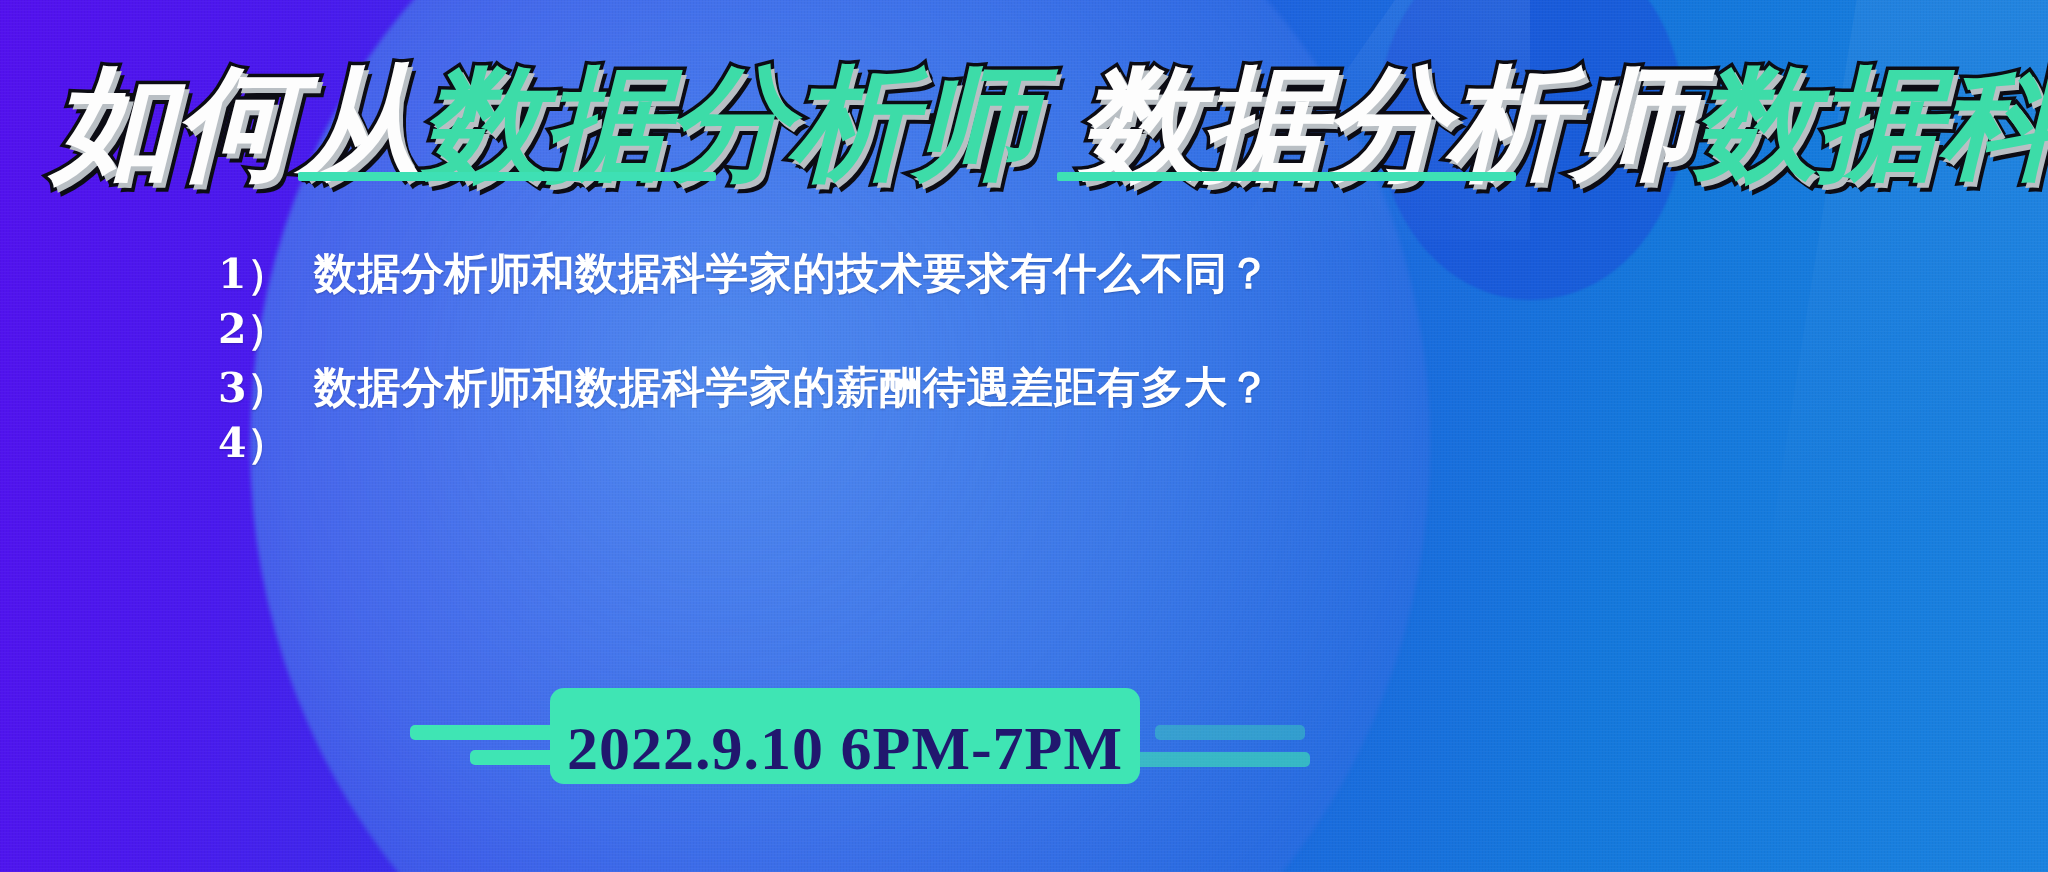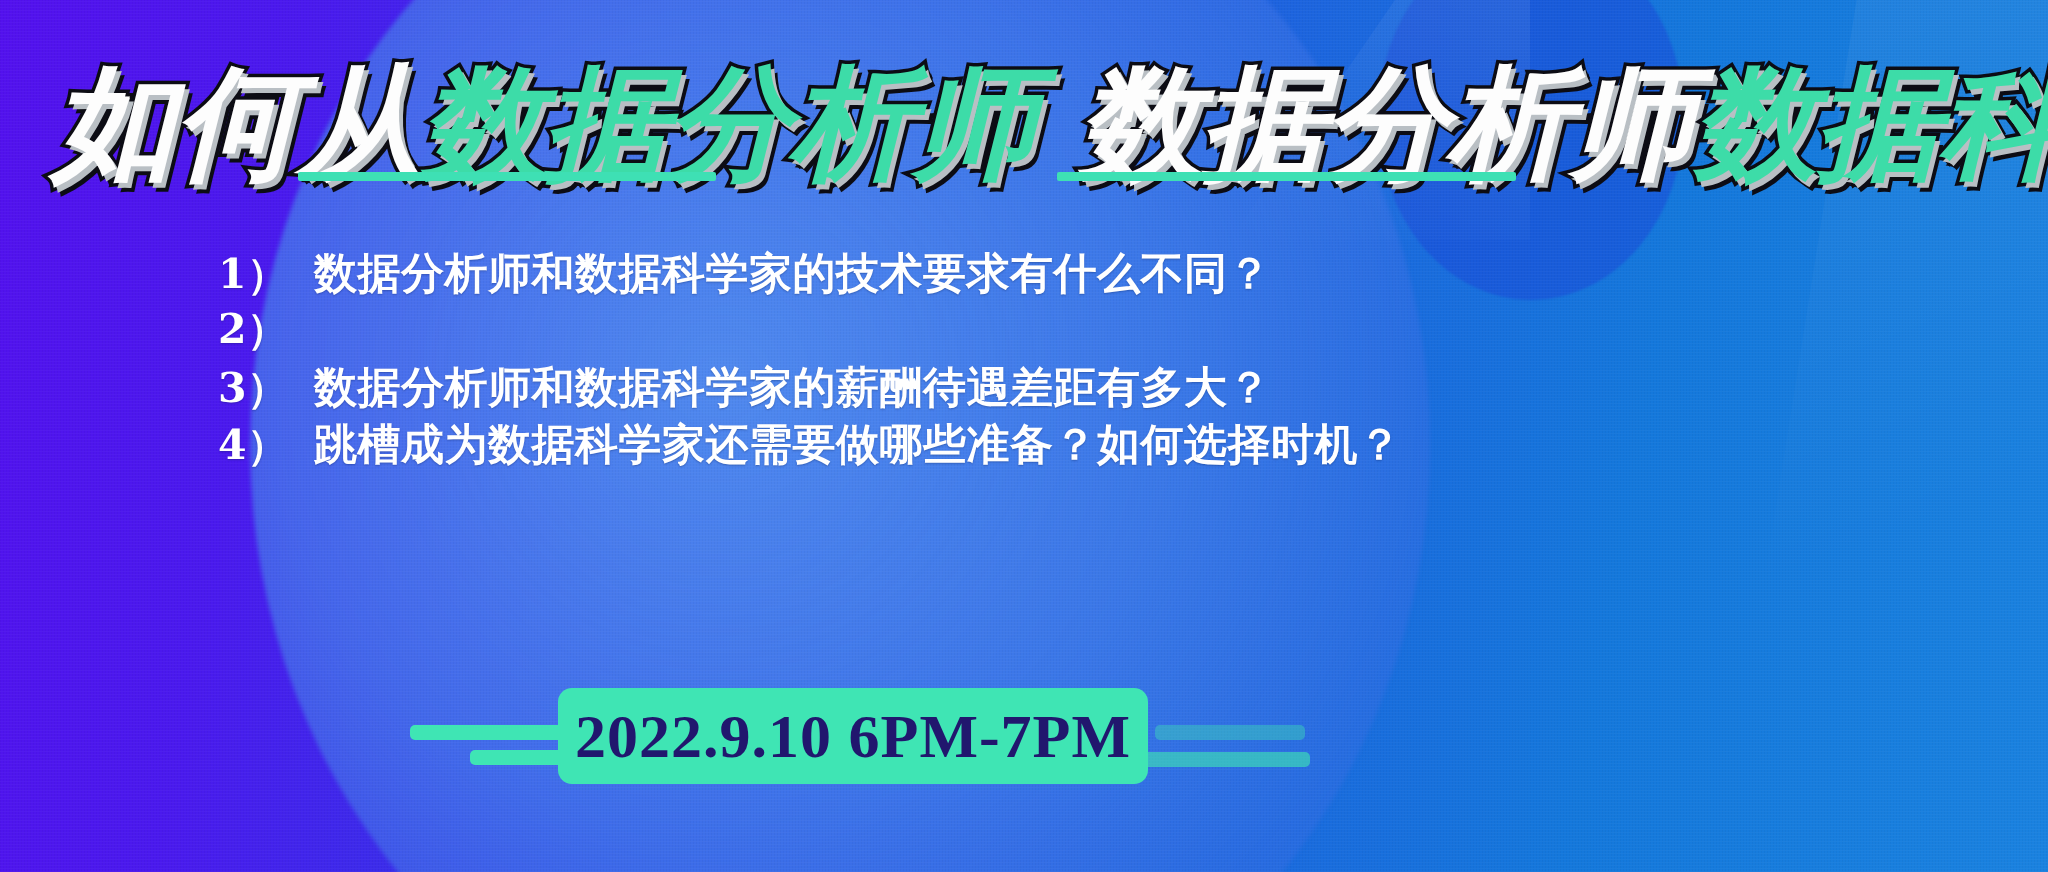--- a/index.html
+++ b/index.html
@@ -50,22 +50,22 @@
   #qlist{position:absolute;left:218px;top:245px;width:1700px;}
   .qrow{display:flex;align-items:baseline;height:54px;margin-bottom:3px;
         font-family:"DejaVu Serif","Liberation Serif",serif;
         font-weight:bold;color:#ffffff;font-size:43px;letter-spacing:.5px;
         text-shadow:0 1px 2px rgba(0,20,70,.30);}
   .qnum{width:96px;flex:none;font-size:41px;}
   .qtext{white-space:nowrap;}
 
   
   #date-wrap{position:absolute;left:410px;top:688px;height:96px;}
-  #date-chip{position:absolute;left:148px;top:0;width:590px;height:96px;
-     background:#3FE5B4;border-radius:14px;display:flex;align-items:center;
+  #date-chip{position:absolute;left:140px;top:0;width:590px;height:96px;
+     background:#3FE5B4;border-radius:14px;display:flex;align-items:flex-end;
      justify-content:center;}
   #date-text{font-family:"Liberation Serif","DejaVu Serif",serif;
      font-weight:bold;font-size:62px;color:#21176E;letter-spacing:1px;
      white-space:nowrap;}
   .accent-bar{position:absolute;background:#3FE5B4;border-radius:5px;}
   #accent-left-top{left:0px;top:37px;width:170px;height:15px;}
   #accent-left-bottom{left:60px;top:62px;width:120px;height:15px;}
   #accent-right-top{left:745px;top:37px;width:150px;height:15px;opacity:.40;}
   #accent-right-bottom{left:705px;top:64px;width:195px;height:15px;opacity:.62;}
 </style>
@@ -93,21 +93,20 @@
     </div>
     <div class="qrow">
       <span class="qnum">2）</span>
     </div>
     <div class="qrow">
       <span class="qnum">3）</span>
       <span class="qtext">数据分析师和数据科学家的薪酬待遇差距有多大？</span>
     </div>
     <div class="qrow">
       <span class="qnum">4）</span>
-      <span class="qtext">跳槽成为数据科学家还需要做哪些准备？如何选择时机？</span>
     </div>
   </div>
 
   <div id="date-wrap">
     <div class="accent-bar" id="accent-left-top"></div>
     <div class="accent-bar" id="accent-left-bottom"></div>
     <div class="accent-bar" id="accent-right-top"></div>
     <div class="accent-bar" id="accent-right-bottom"></div>
     <div id="date-chip">
       <span id="date-text">2022.9.10  6PM-7PM</span>

